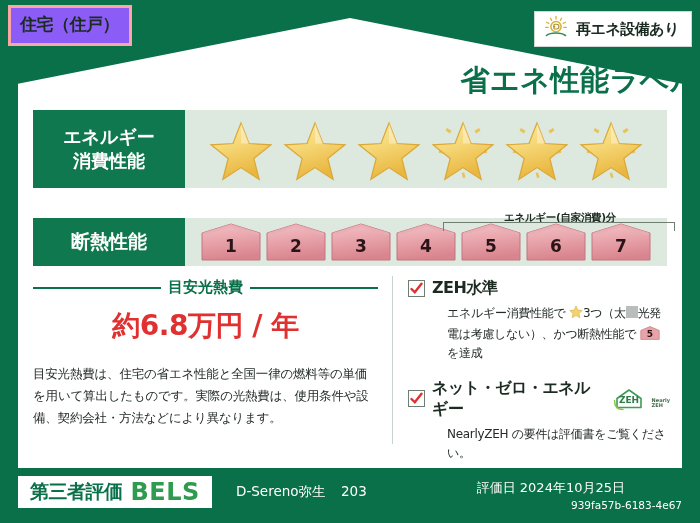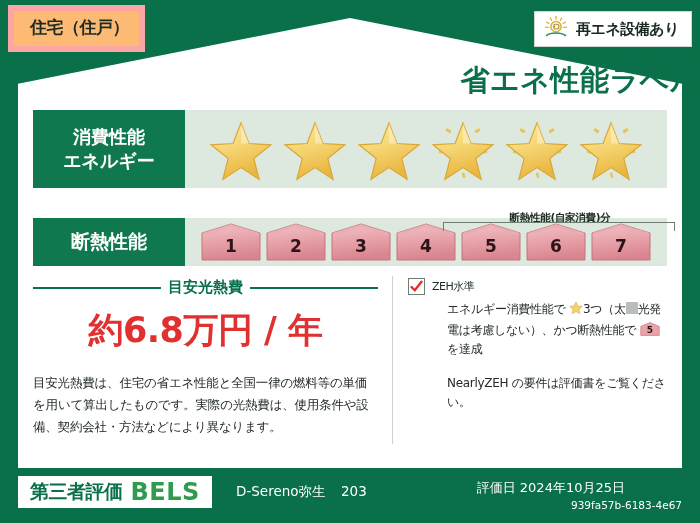--- a/index.html
+++ b/index.html
@@ -20,23 +20,23 @@
     left: 18px; top: 18px;
     width: 664px; height: 487px;
     background: #ffffff;
     clip-path: polygon(0% 13.5%, 50% 0%, 100% 13.5%, 100% 100%, 0% 100%);
   }
 
   
   .category-chip {
     position: absolute;
     left: 8px; top: 5px;
-    padding: 5px 10px 7px 16px;
-    background: #fdba74;
-    border: 6px solid #fca5a5;
+    padding: 5px 10px 7px 9px;
+    background: #8b5cf6;
+    border: 3px solid #fca5a5;
     font-size: 17px;
     font-weight: bold;
     color: #1b2b22;
     letter-spacing: -0.5px;
     z-index: 6;
   }
 
   
   .renew-badge {
     position: absolute;
@@ -144,21 +144,21 @@
   
   .cost-block { position: absolute; left: 15px; top: 178px; width: 345px; }
   .cost-head {
     display: flex; align-items: center; gap: 7px;
     font-size: 15px; font-weight: bold; color: #0a7049;
     justify-content: center;
   }
   .cost-head .rule { flex: 1; height: 2px; background: #0a7049; }
   .cost-value {
     margin-top: 10px; text-align: center;
-    font-size: 35px; font-weight: bold; color: #e03030;
+    font-size: 28px; font-weight: bold; color: #e03030;
     letter-spacing: -0.5px;
   }
   .cost-note {
     margin-top: 18px;
     font-size: 12.5px; color: #222b27; line-height: 1.75;
     text-align: left; letter-spacing: -0.2px;
   }
 
   
   .vdiv {
@@ -169,21 +169,21 @@
   
   .zeh-block { position: absolute; left: 390px; top: 178px; width: 262px; }
   .zeh-item { margin-bottom: 14px; }
   .zeh-head { display: flex; align-items: center; gap: 7px; }
   .checkbox {
     width: 17px; height: 17px; flex: none;
     border: 1px solid #6f7d73; background: #fff;
     position: relative;
   }
   .checkbox svg { position: absolute; left: 1px; top: 1px; }
-  .zeh-title { font-size: 11px; font-weight: normal; color: #1b2b22; letter-spacing: -0.5px; }
+  .zeh-title { font-size: 16px; font-weight: bold; color: #1b2b22; letter-spacing: -0.5px; }
   .zeh-desc {
     margin-top: 5px;
     font-size: 12px; color: #222b27; line-height: 1.6; letter-spacing: -0.3px; margin-left: 39px;
   }
   .inline-star { display: inline-block; vertical-align: -2px; }
   .glyph-box {
     display: inline-block; width: 12px; height: 12px;
     background: #b9bdbb; vertical-align: -1px;
   }
   .inline-house {
@@ -263,28 +263,28 @@
   </div>
 
   <div class="title-wrap">
     <div class="title-sub">建築物省エネ法に基づく</div>
     <div class="title-main">省エネ性能ラベル</div>
   </div>
 
   <div class="content">
 
     <div class="solar-note">
-      <span class="cap">断熱性能(自家消費)分</span>
+      <span class="cap">エネルギー(自家消費)分</span>
     </div>
     <div class="solar-bracket"></div>
 
     <div class="rate-row energy">
       <div class="rate-label">
+        <span>エネルギー</span>
         <span>消費性能</span>
-        <span>エネルギー</span>
       </div>
       <div class="rate-track">
         <div class="stars" id="stars-container">
             <span class="star-cell">
     <svg width="66" height="66" viewBox="0 0 66 66" style="position:absolute;left:0;top:0">
       <defs>
         <linearGradient id="sg" x1="0" y1="0" x2="0.3" y2="1">
           <stop offset="0%" stop-color="#fbe9a8"></stop>
           <stop offset="45%" stop-color="#f6d878"></stop>
           <stop offset="100%" stop-color="#e9b63f"></stop>
@@ -531,20 +531,39 @@
           <span class="inline-house">
             <svg width="20" height="14" viewBox="0 0 20 14" style="position:absolute;left:0;top:0">
               <polygon points="10,0.6 19.2,4.4 19.2,13.4 0.8,13.4 0.8,4.4" fill="#e8a3a9" stroke="#c9828a" stroke-width="0.8"></polygon>
             </svg>
             <span class="n">5</span>
           </span><span>を達成</span>
         </div>
       </div>
 
       <div class="zeh-item">
+        <div class="zeh-head">
+          <span class="checkbox">
+            <svg width="13" height="13" viewBox="0 0 13 13">
+              <path d="M1.5 7 L4.8 10.3 L11.5 1.8" fill="none" stroke="#e03030" stroke-width="2.4" stroke-linecap="round"></path>
+            </svg>
+          </span>
+          <span class="zeh-title">ネット・ゼロ・エネルギー</span>
+          <span class="zeh-logo">
+            <svg width="40" height="24" viewBox="0 0 40 24">
+              <path d="M7 11.5 L19 3 L31 11.5 L31 20.5 L7 20.5 Z" fill="none" stroke="#3f9b55" stroke-width="1.6" stroke-linejoin="round"></path>
+              <path d="M4.5 13.5 C4.5 20.5 9 22.5 13 22.5" fill="none" stroke="#8bc34a" stroke-width="1.5" stroke-linecap="round"></path>
+              <text x="19" y="16.4" font-family="'DejaVu Sans','Liberation Sans',sans-serif" font-size="9" font-weight="bold" fill="#2e7d46" text-anchor="middle">ZEH</text>
+            </svg>
+            <span class="sublabel">
+              <span>Nearly</span><br>
+              <span>ZEH</span>
+            </span>
+          </span>
+        </div>
         <div class="zeh-desc">NearlyZEH の要件は評価書をご覧ください。</div>
       </div>
 
     </div>
   </div>
 
   <div class="footer">
     <div class="bels-chip">
       <span class="jp">第三者評価</span>
       <span class="bels">BELS</span>

